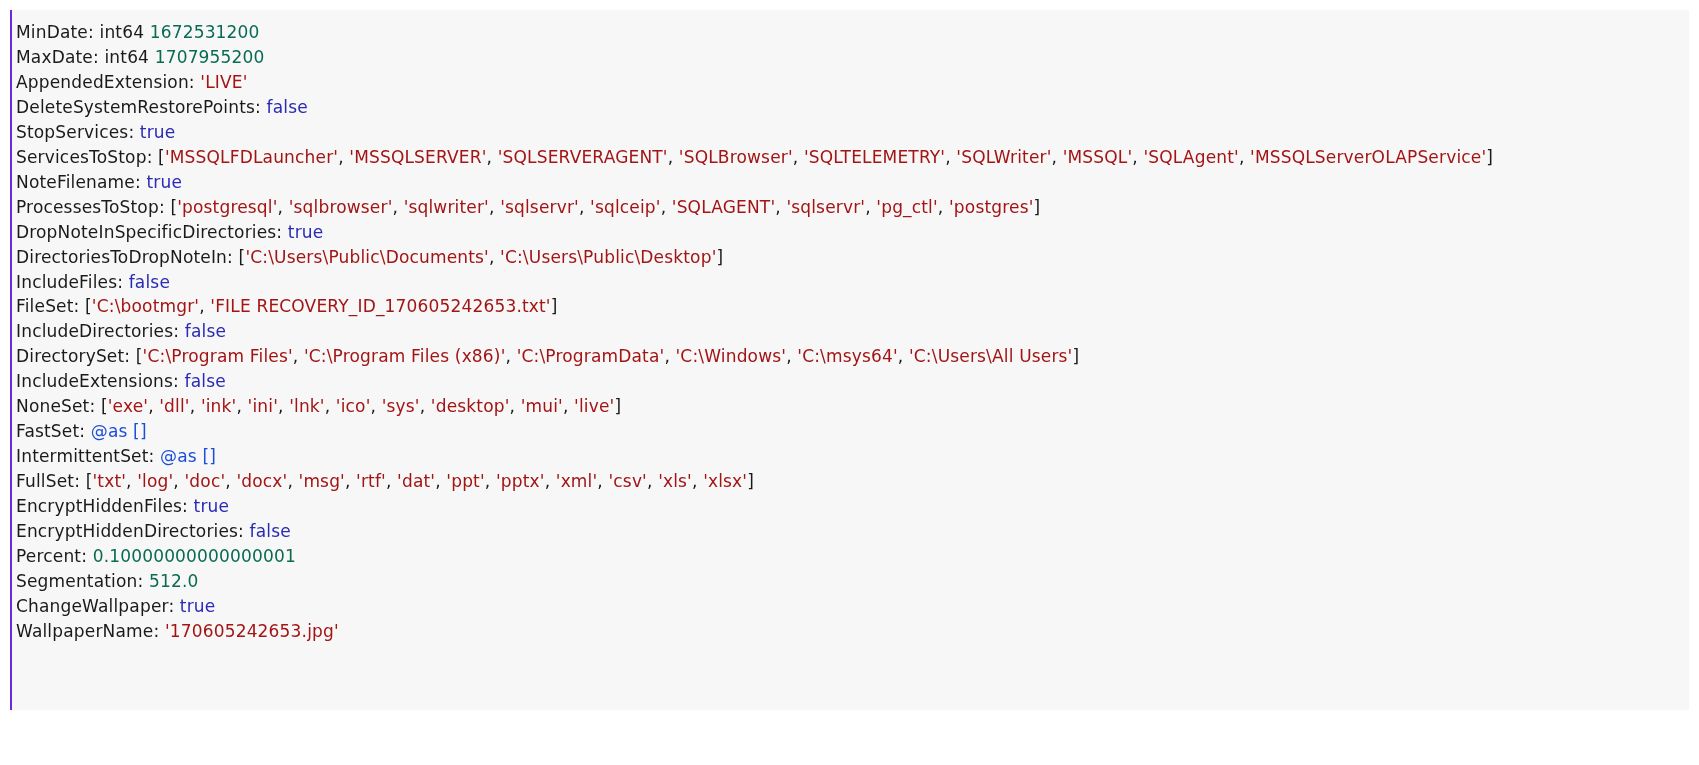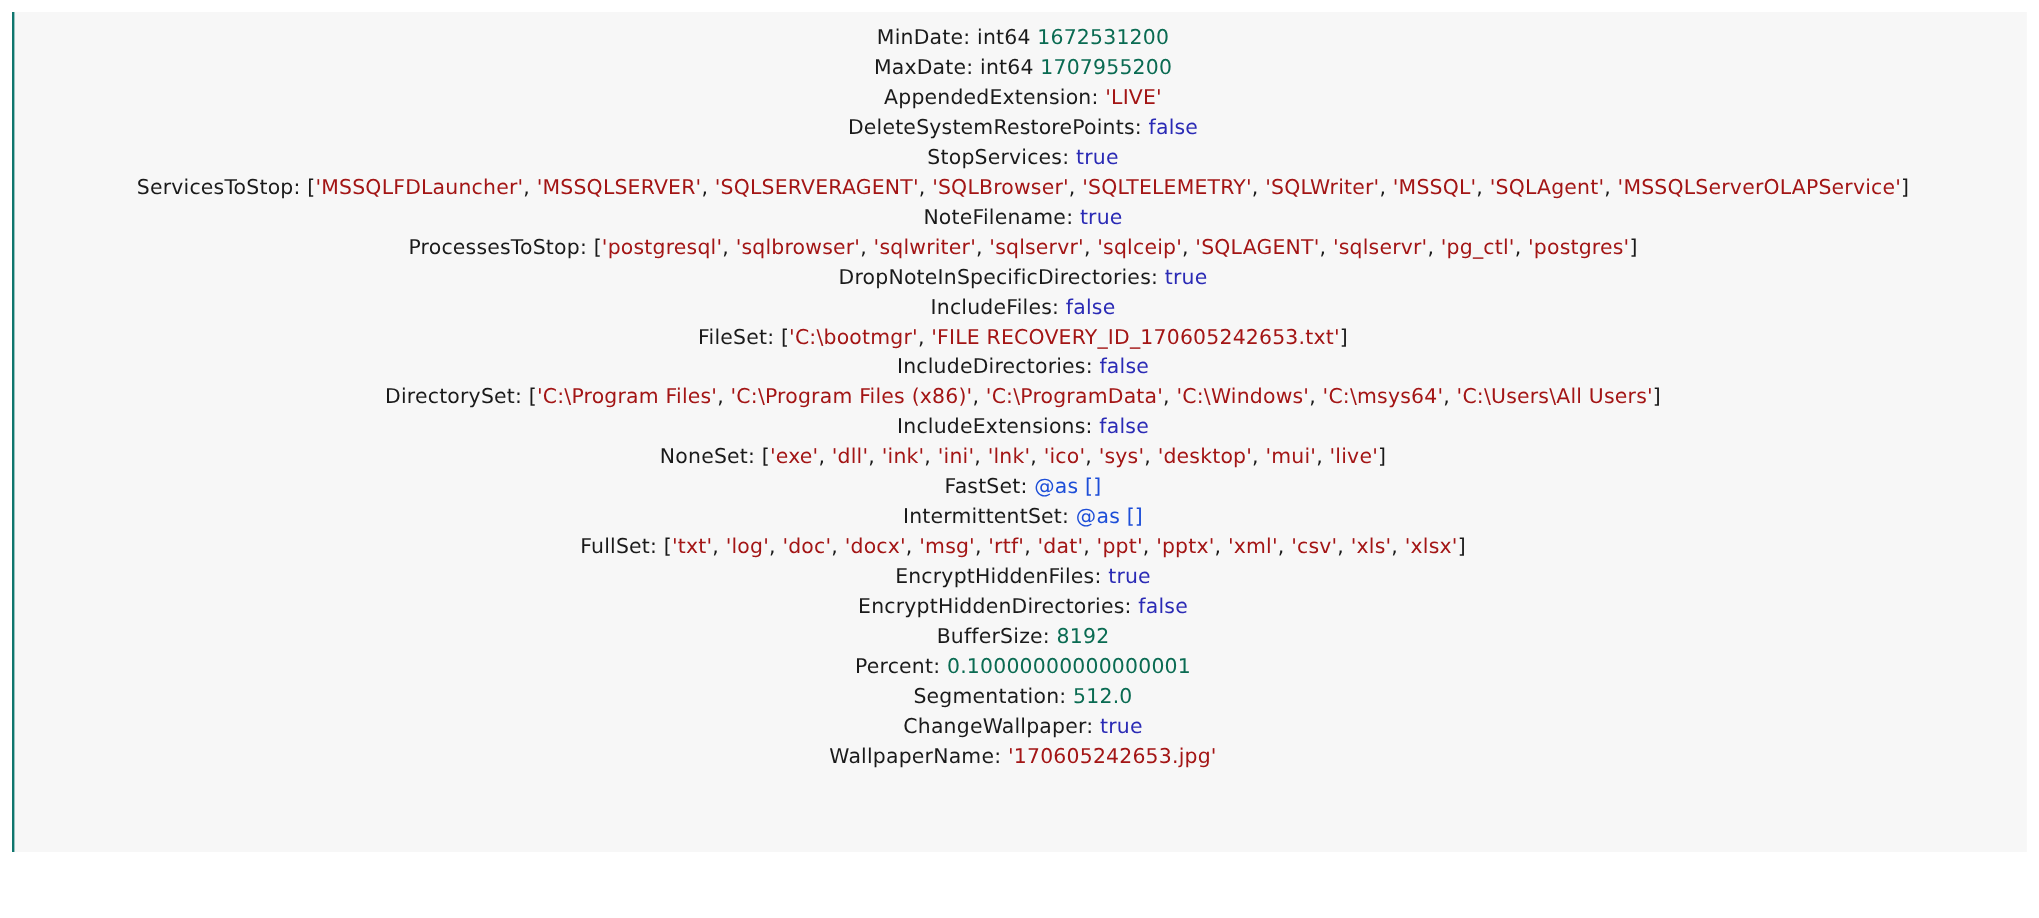--- a/index.html
+++ b/index.html
@@ -14,24 +14,23 @@
     overflow: hidden;
   }
 
   .config-panel {
     position: absolute;
     left: 10px;
     top: 10px;
     width: 1679px;
     height: 700px;
     background: #f7f7f7;
-    border-left: 2px solid #0f766e;
+    border-left: 2px solid #6d28d9;
     box-sizing: border-box;
     padding: 10px 0 0 4px;
-    text-align: center;
   }
 
   .config-line {
     font-size: 17px;
     line-height: 24.95px;
     white-space: pre;
     color: #1a1a1a;
     letter-spacing: 0.01em;
   }
 
@@ -50,30 +49,30 @@
   <div id="config-lines">
       <div class="config-line"><span class="key">MinDate</span><span class="punct">: </span><span class="type">int64 </span><span class="num">1672531200</span></div>
       <div class="config-line"><span class="key">MaxDate</span><span class="punct">: </span><span class="type">int64 </span><span class="num">1707955200</span></div>
       <div class="config-line"><span class="key">AppendedExtension</span><span class="punct">: </span><span class="str">'LIVE'</span></div>
       <div class="config-line"><span class="key">DeleteSystemRestorePoints</span><span class="punct">: </span><span class="bool">false</span></div>
       <div class="config-line"><span class="key">StopServices</span><span class="punct">: </span><span class="bool">true</span></div>
       <div class="config-line"><span class="key">ServicesToStop</span><span class="punct">: </span><span class="punct">[</span><span class="str">'MSSQLFDLauncher'</span><span class="punct">, </span><span class="str">'MSSQLSERVER'</span><span class="punct">, </span><span class="str">'SQLSERVERAGENT'</span><span class="punct">, </span><span class="str">'SQLBrowser'</span><span class="punct">, </span><span class="str">'SQLTELEMETRY'</span><span class="punct">, </span><span class="str">'SQLWriter'</span><span class="punct">, </span><span class="str">'MSSQL'</span><span class="punct">, </span><span class="str">'SQLAgent'</span><span class="punct">, </span><span class="str">'MSSQLServerOLAPService'</span><span class="punct">]</span></div>
       <div class="config-line"><span class="key">NoteFilename</span><span class="punct">: </span><span class="bool">true</span></div>
       <div class="config-line"><span class="key">ProcessesToStop</span><span class="punct">: </span><span class="punct">[</span><span class="str">'postgresql'</span><span class="punct">, </span><span class="str">'sqlbrowser'</span><span class="punct">, </span><span class="str">'sqlwriter'</span><span class="punct">, </span><span class="str">'sqlservr'</span><span class="punct">, </span><span class="str">'sqlceip'</span><span class="punct">, </span><span class="str">'SQLAGENT'</span><span class="punct">, </span><span class="str">'sqlservr'</span><span class="punct">, </span><span class="str">'pg_ctl'</span><span class="punct">, </span><span class="str">'postgres'</span><span class="punct">]</span></div>
       <div class="config-line"><span class="key">DropNoteInSpecificDirectories</span><span class="punct">: </span><span class="bool">true</span></div>
+      <div class="config-line"><span class="key">DirectoriesToDropNoteIn</span><span class="punct">: </span><span class="punct">[</span><span class="str">'C:\Users\Public\Documents'</span><span class="punct">, </span><span class="str">'C:\Users\Public\Desktop'</span><span class="punct">]</span></div>
       <div class="config-line"><span class="key">IncludeFiles</span><span class="punct">: </span><span class="bool">false</span></div>
       <div class="config-line"><span class="key">FileSet</span><span class="punct">: </span><span class="punct">[</span><span class="str">'C:\bootmgr'</span><span class="punct">, </span><span class="str">'FILE RECOVERY_ID_170605242653.txt'</span><span class="punct">]</span></div>
       <div class="config-line"><span class="key">IncludeDirectories</span><span class="punct">: </span><span class="bool">false</span></div>
       <div class="config-line"><span class="key">DirectorySet</span><span class="punct">: </span><span class="punct">[</span><span class="str">'C:\Program Files'</span><span class="punct">, </span><span class="str">'C:\Program Files (x86)'</span><span class="punct">, </span><span class="str">'C:\ProgramData'</span><span class="punct">, </span><span class="str">'C:\Windows'</span><span class="punct">, </span><span class="str">'C:\msys64'</span><span class="punct">, </span><span class="str">'C:\Users\All Users'</span><span class="punct">]</span></div>
       <div class="config-line"><span class="key">IncludeExtensions</span><span class="punct">: </span><span class="bool">false</span></div>
       <div class="config-line"><span class="key">NoneSet</span><span class="punct">: </span><span class="punct">[</span><span class="str">'exe'</span><span class="punct">, </span><span class="str">'dll'</span><span class="punct">, </span><span class="str">'ink'</span><span class="punct">, </span><span class="str">'ini'</span><span class="punct">, </span><span class="str">'lnk'</span><span class="punct">, </span><span class="str">'ico'</span><span class="punct">, </span><span class="str">'sys'</span><span class="punct">, </span><span class="str">'desktop'</span><span class="punct">, </span><span class="str">'mui'</span><span class="punct">, </span><span class="str">'live'</span><span class="punct">]</span></div>
       <div class="config-line"><span class="key">FastSet</span><span class="punct">: </span><span class="empty">@as []</span></div>
       <div class="config-line"><span class="key">IntermittentSet</span><span class="punct">: </span><span class="empty">@as []</span></div>
       <div class="config-line"><span class="key">FullSet</span><span class="punct">: </span><span class="punct">[</span><span class="str">'txt'</span><span class="punct">, </span><span class="str">'log'</span><span class="punct">, </span><span class="str">'doc'</span><span class="punct">, </span><span class="str">'docx'</span><span class="punct">, </span><span class="str">'msg'</span><span class="punct">, </span><span class="str">'rtf'</span><span class="punct">, </span><span class="str">'dat'</span><span class="punct">, </span><span class="str">'ppt'</span><span class="punct">, </span><span class="str">'pptx'</span><span class="punct">, </span><span class="str">'xml'</span><span class="punct">, </span><span class="str">'csv'</span><span class="punct">, </span><span class="str">'xls'</span><span class="punct">, </span><span class="str">'xlsx'</span><span class="punct">]</span></div>
       <div class="config-line"><span class="key">EncryptHiddenFiles</span><span class="punct">: </span><span class="bool">true</span></div>
       <div class="config-line"><span class="key">EncryptHiddenDirectories</span><span class="punct">: </span><span class="bool">false</span></div>
-      <div class="config-line"><span class="key">BufferSize</span><span class="punct">: </span><span class="num">8192</span></div>
       <div class="config-line"><span class="key">Percent</span><span class="punct">: </span><span class="num">0.10000000000000001</span></div>
       <div class="config-line"><span class="key">Segmentation</span><span class="punct">: </span><span class="num">512.0</span></div>
       <div class="config-line"><span class="key">ChangeWallpaper</span><span class="punct">: </span><span class="bool">true</span></div>
       <div class="config-line"><span class="key">WallpaperName</span><span class="punct">: </span><span class="str">'170605242653.jpg'</span></div>
     </div>
 </div>
 
 </body></html>

